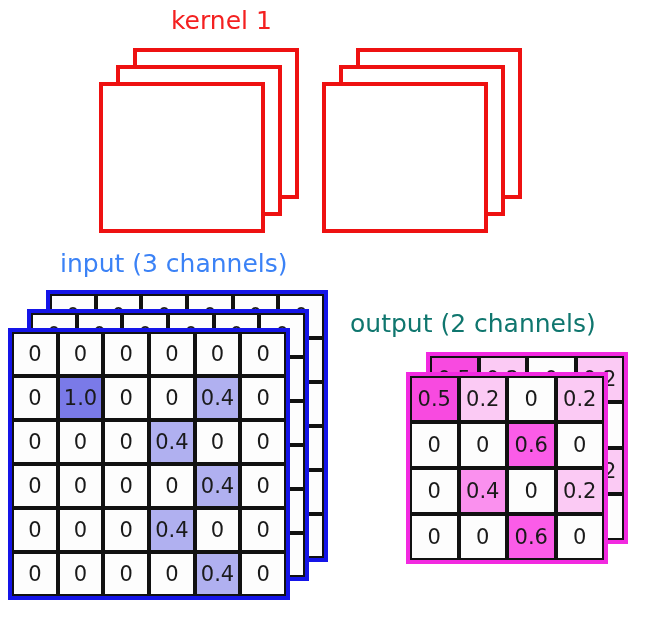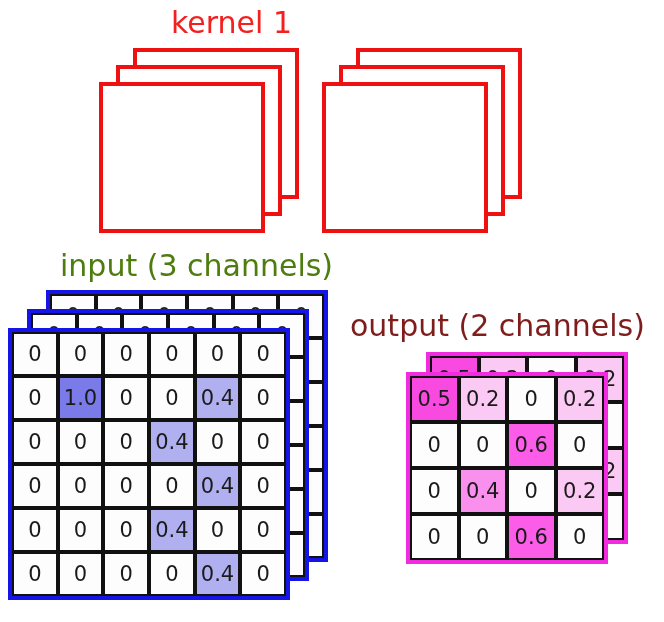--- a/index.html
+++ b/index.html
@@ -3,26 +3,26 @@
 <meta charset="utf-8">
 <style>
   html,body{margin:0;padding:0;background:#ffffff;}
   body{
     width:664px;height:622px;position:relative;overflow:hidden;
     font-family:"DejaVu Sans","Liberation Sans",sans-serif;
   }
   .stage{position:absolute;left:0;top:0;width:664px;height:622px;}
 
   .title{
-    position:absolute;white-space:nowrap;font-size:30px;line-height:1;
+    position:absolute;white-space:nowrap;font-size:25px;line-height:1;
     font-family:"DejaVu Sans","Liberation Sans",sans-serif;
   }
   .title.kernel{color:#f42020;}
-  .title.inputt{color:#4d7c0f;}
-  .title.outputt{color:#7f1d1d;}
+  .title.inputt{color:#3b82f6;}
+  .title.outputt{color:#0f766e;}
 
   
   .stack{position:absolute;}
   .layer{position:absolute;box-sizing:border-box;background:#ffffff;}
   .grid{display:grid;box-sizing:border-box;width:100%;height:100%;}
   .cell{
     box-sizing:border-box;
     display:flex;align-items:center;justify-content:center;
     color:#1a1a1a;background:#fdfdfd;
     border:2.5px solid #111111;

